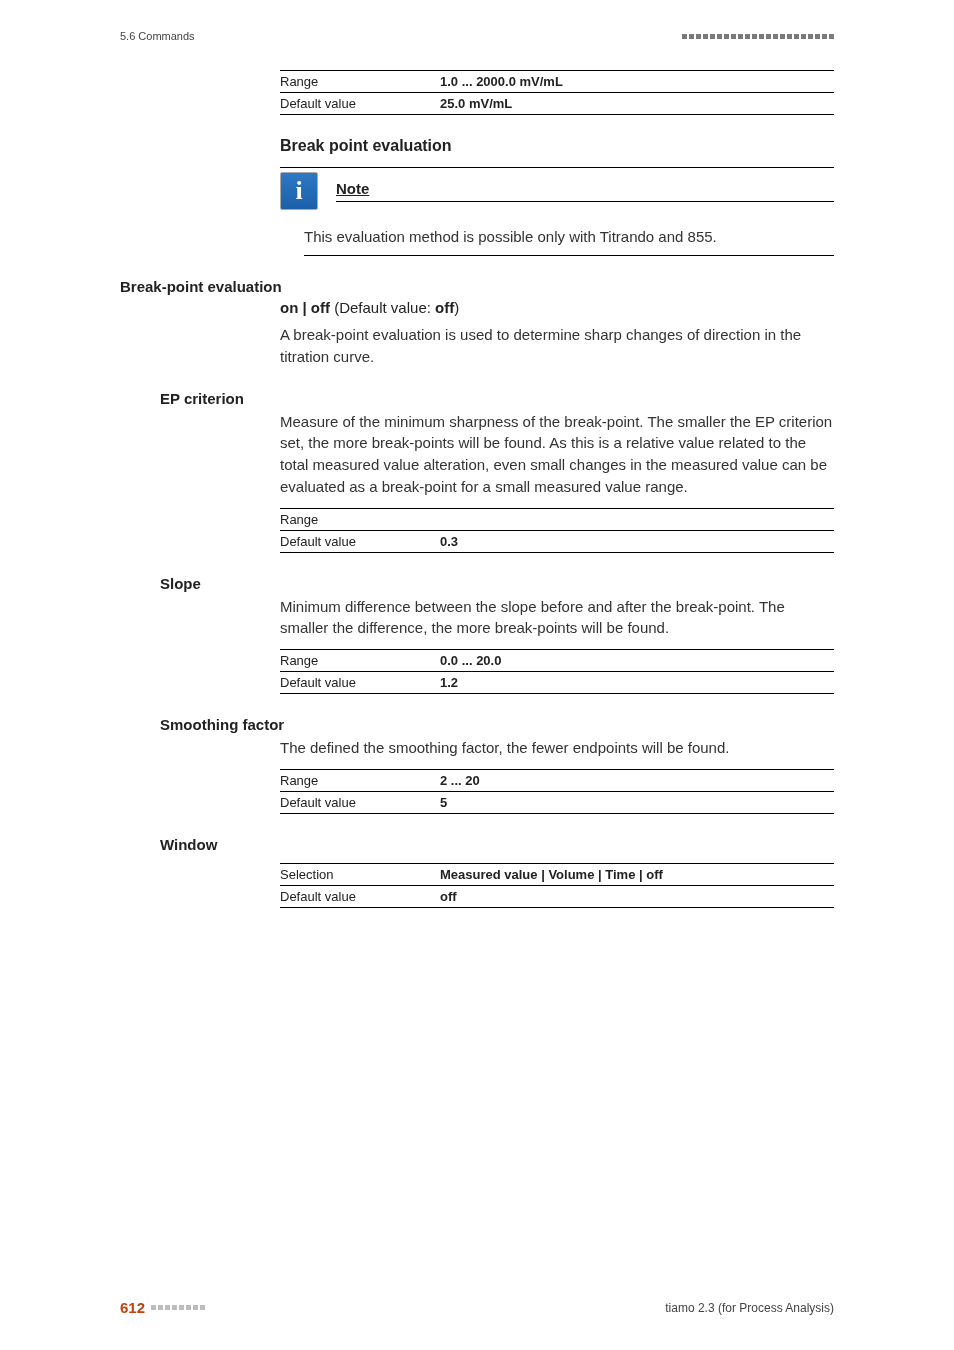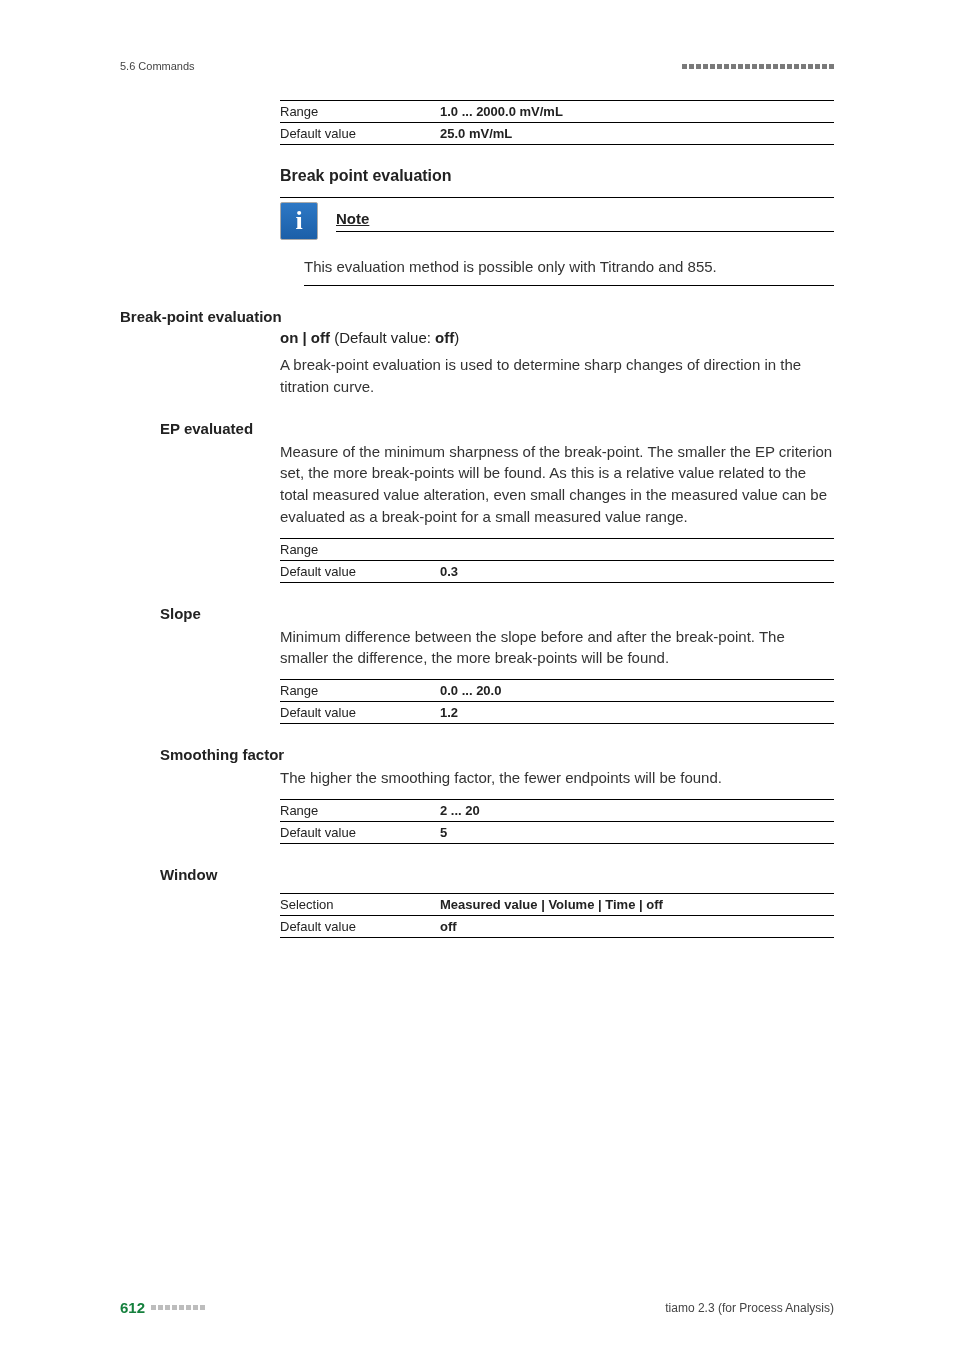--- a/index.html
+++ b/index.html
@@ -7,21 +7,21 @@
     padding: 0;
     background: #fff;
     font-family: "Segoe UI", "Helvetica Neue", Arial, sans-serif;
     color: #222;
     width: 954px;
   }
   .page {
     box-sizing: border-box;
     width: 954px;
     min-height: 1350px;
-    padding: 60px 120px 30px 120px;
+    padding: 30px 120px 30px 120px;
     position: relative;
     border-radius: 13px;
   }
   .top-header {
     display: flex;
     justify-content: space-between;
     align-items: center;
     font-size: 11px;
     color: #444;
     margin-bottom: 28px;
@@ -132,21 +132,21 @@
     left: 120px;
     right: 120px;
     display: flex;
     justify-content: space-between;
     align-items: center;
     font-size: 12px;
   }
   .page-num {
     font-weight: 700;
     font-size: 15px;
-    color: #15803d;
+    color: #c2410c;
     display: flex;
     align-items: center;
     gap: 6px;
   }
   .ticks-bottom {
     display: flex;
     gap: 2px;
   }
   .ticks-bottom span {
     display: inline-block;
@@ -218,21 +218,21 @@
   </div>
 
   <div class="param-label">Break-point evaluation</div>
   <div class="indent-block">
     <div class="on-off">
       <span class="b">on | off</span><span> (Default value: </span><span class="b">off</span><span>)</span>
     </div>
     <div class="param-body">A break-point evaluation is used to determine sharp changes of direction in the titration curve.</div>
   </div>
 
-  <div class="param-label" style="margin-left:40px;">EP evaluated</div>
+  <div class="param-label" style="margin-left:40px;">EP criterion</div>
   <div class="indent-block">
     <div class="param-body">Measure of the minimum sharpness of the break-point. The smaller the EP criterion set, the more break-points will be found. As this is a relative value related to the total measured value alteration, even small changes in the measured value can be evaluated as a break-point for a small measured value range.</div>
     <div class="spacer-top"></div>
     <div class="rule-row">
       <div class="rule-label">Range</div>
     </div>
     <div class="rule-row last">
       <div class="rule-label">Default value</div>
       <div class="rule-value">0.3</div>
     </div>
@@ -247,21 +247,21 @@
       <div class="rule-value">0.0 ... 20.0</div>
     </div>
     <div class="rule-row last">
       <div class="rule-label">Default value</div>
       <div class="rule-value">1.2</div>
     </div>
   </div>
 
   <div class="param-label" style="margin-left:40px;">Smoothing factor</div>
   <div class="indent-block">
-    <div class="param-body">The higher the smoothing factor, the fewer endpoints will be found.</div>
+    <div class="param-body">The defined the smoothing factor, the fewer endpoints will be found.</div>
     <div class="spacer-top"></div>
     <div class="rule-row">
       <div class="rule-label">Range</div>
       <div class="rule-value">2 ... 20</div>
     </div>
     <div class="rule-row last">
       <div class="rule-label">Default value</div>
       <div class="rule-value">5</div>
     </div>
   </div>

